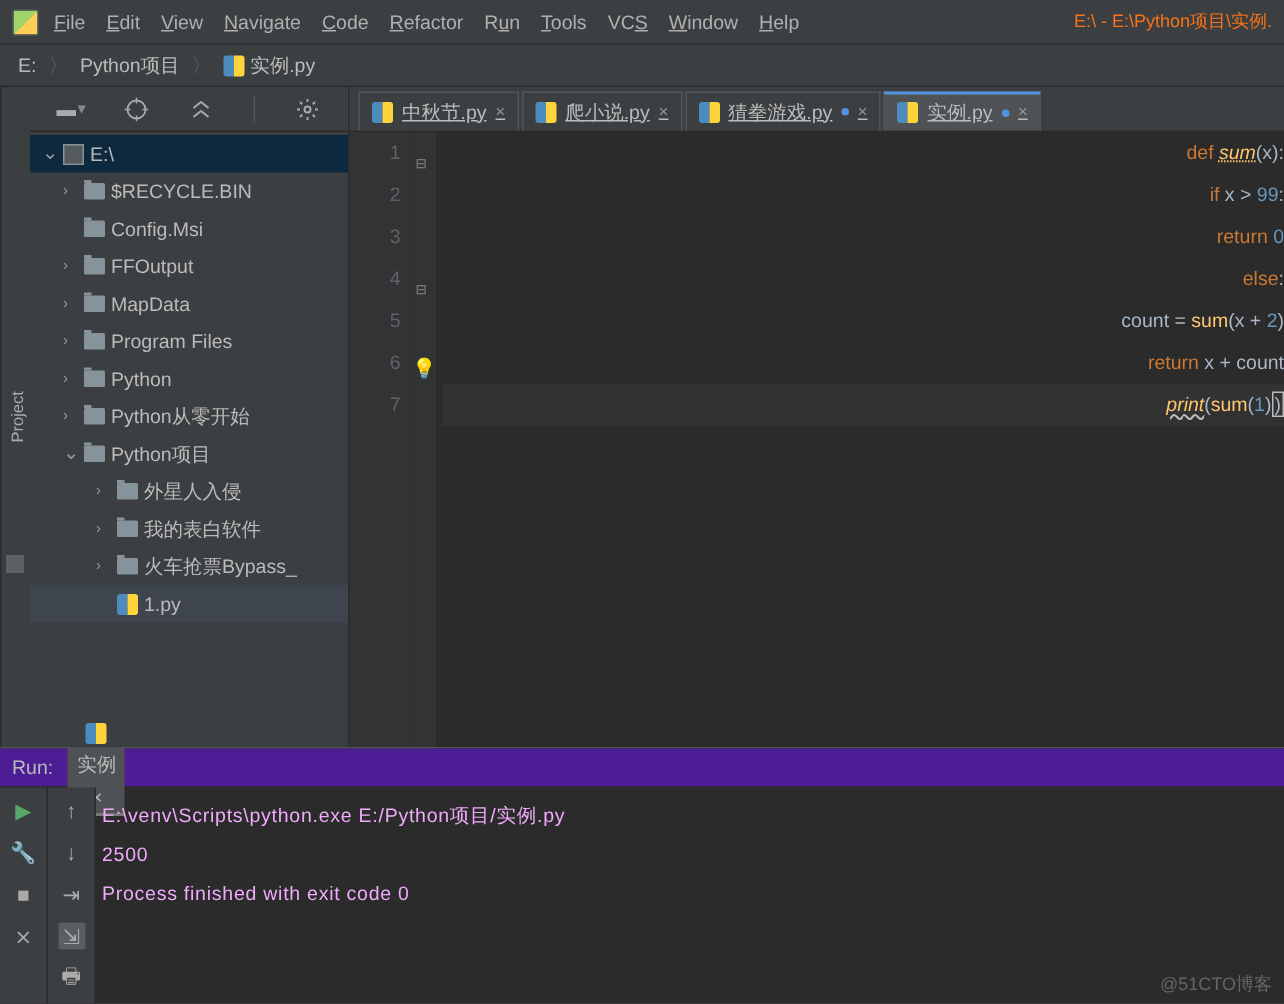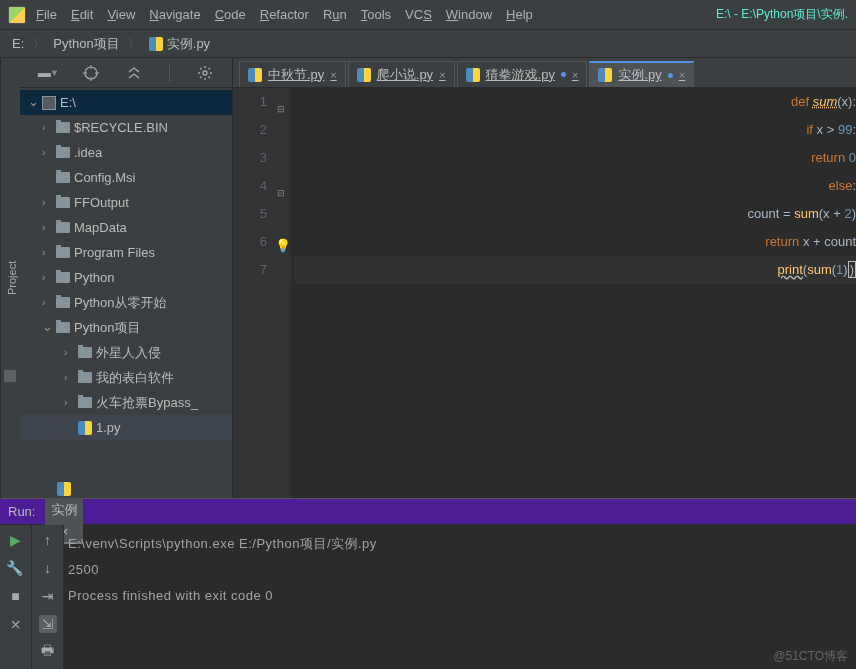--- a/index.html
+++ b/index.html
@@ -2,21 +2,21 @@
 <html><head>
 <meta charset="utf-8">
 <style>
 * { margin: 0; padding: 0; box-sizing: border-box; font-family: "Segoe UI", Arial, sans-serif; font-size: 13px; }
 body { width: 856px; height: 669px; background: #3c3f41; color: #bbbbbb; overflow: hidden; }
 .titlebar { height: 30px; background: #3c3f41; display: flex; align-items: center; padding: 0 8px; gap: 10px; border-bottom: 1px solid #2b2b2b; justify-content: center; }
 .titlebar .logo { width: 18px; height: 18px; background: linear-gradient(135deg, #a0d468 50%, #ffce54 50%); border: 1px solid #4a5057; border-radius: 2px; }
 .menu { display: flex; gap: 14px; }
 .menu span { color: #b0b0b0; cursor: default; }
 .menu span u { text-decoration: underline; }
-.path-right { margin-left: auto; color: #5eead4; font-size: 12px; }
+.path-right { margin-left: auto; color: #f97316; font-size: 12px; }
 .breadcrumb-bar { height: 28px; background: #3c3f41; display: flex; align-items: center; padding: 0 12px; gap: 8px; border-bottom: 1px solid #2b2b2b; }
 .breadcrumb-bar .chev { color: #666; }
 .bc-item { color: #bbb; display: flex; align-items: center; gap: 4px; }
 .py-icon { width: 14px; height: 14px; position: relative; display: inline-block; }
 .py-icon::before { content: ""; position: absolute; left: 0; top: 0; width: 7px; height: 14px; background: #4b8bbe; border-radius: 2px 0 0 2px; }
 .py-icon::after { content: ""; position: absolute; right: 0; top: 0; width: 7px; height: 14px; background: #ffd43b; border-radius: 0 2px 2px 0; }
 .main-area { display: flex; height: 440px; position: relative; }
 .side-label { width: 20px; background: #3c3f41; border-right: 1px solid #2b2b2b; writing-mode: vertical-lr; transform: rotate(180deg); text-align: center; color: #aaa; font-size: 11px; padding: 6px 2px; position: relative; }
 .side-label .sq { width: 12px; height: 12px; background: #5a6063; position: absolute; top: 116px; left: 4px; transform: rotate(180deg); }
 .project-panel { width: 213px; background: #3c3f41; border-right: 1px solid #2b2b2b; display: flex; flex-direction: column; }
@@ -51,33 +51,33 @@
 .bulb { position:absolute; left:-2px; top:144px; font-size:13px; }
 .code { flex: 1; background: #2b2b2b; padding-left: 4px; position: relative; }
 .code .line { white-space: pre; text-align: right; }
 .kw { color: #cc7832; }
 .fn { color: #ffc66d; font-style: italic; text-decoration: underline dotted; }
 .fn2 { color: #ffc66d; }
 .num { color: #6897bb; }
 .op { color: #a9b7c6; }
 .id { color: #a9b7c6; }
 .par { color: #a9b7c6; }
-.underline-wavy { text-decoration: underline wavy #bbb; }
+.underline-wavy { text-decoration: underline wavy #bbb; font-style: italic; }
 .cursor-line { background: #323232; }
 .caret { border:1px solid #bbb; padding:0 1px;}
 .run-panel { background: #2b2b2b; border-top: 1px solid #555; height: 171px; display: flex; flex-direction: column; }
 .run-header { height: 26px; background: #4c1d95; display: flex; align-items: center; padding: 0 8px; gap: 10px; border-bottom: 1px solid #2b2b2b; }
 .run-tab { display: flex; align-items:center; gap:5px; padding: 3px 6px; background: #4e5254; border-bottom: 2px solid #777; flex-direction: column; }
 .run-body { flex: 1; display: flex; }
 .run-tools { width: 32px; background: #3c3f41; display: flex; flex-direction: column; align-items: center; padding-top: 6px; gap: 10px; border-right: 1px solid #2b2b2b; }
 .run-tools2 { width: 32px; background: #3c3f41; display: flex; flex-direction: column; align-items: center; padding-top: 6px; gap: 10px; border-right: 1px solid #2b2b2b; }
 .rt { width:18px; height:18px; display:flex; align-items:center; justify-content:center; color:#aaa; font-size:14px;}
 .rt.play { color: #59a869; }
 .rt.active { background:#5a5f63; border-radius:2px;}
-.console-out { flex: 1; font-family: "Consolas",monospace; font-size: 15px; color: #a3a3a3; padding: 6px 4px; line-height: 26px; letter-spacing: 0.5px; }
+.console-out { flex: 1; font-family: "Consolas",monospace; font-size: 15px; color: #f0abfc; padding: 6px 4px; line-height: 26px; letter-spacing: 0.5px; }
 .watermark { position: absolute; right: 8px; bottom: 4px; color: #666; font-size: 12px; }
 </style>
 </head>
 <body>
 
 <div class="titlebar">
   <div class="logo"></div>
   <div class="menu">
     <span><u>F</u>ile</span>
     <span><u>E</u>dit</span>
@@ -138,25 +138,20 @@
           <span class="arrow down"></span>
           <span class="disk"></span>
           <span>E:\</span>
         </div>
       <div class="tree-item l1">
           <span class="arrow right"></span>
           <span class="folder"></span>
           <span>$RECYCLE.BIN</span>
         </div>
       <div class="tree-item l1">
-          <span class="arrow right"></span>
-          <span class="folder"></span>
-          <span>.idea</span>
-        </div>
-      <div class="tree-item l1">
           <span class="arrow" style="width:10px"></span>
           <span class="folder"></span>
           <span>Config.Msi</span>
         </div>
       <div class="tree-item l1">
           <span class="arrow right"></span>
           <span class="folder"></span>
           <span>FFOutput</span>
         </div>
       <div class="tree-item l1">

